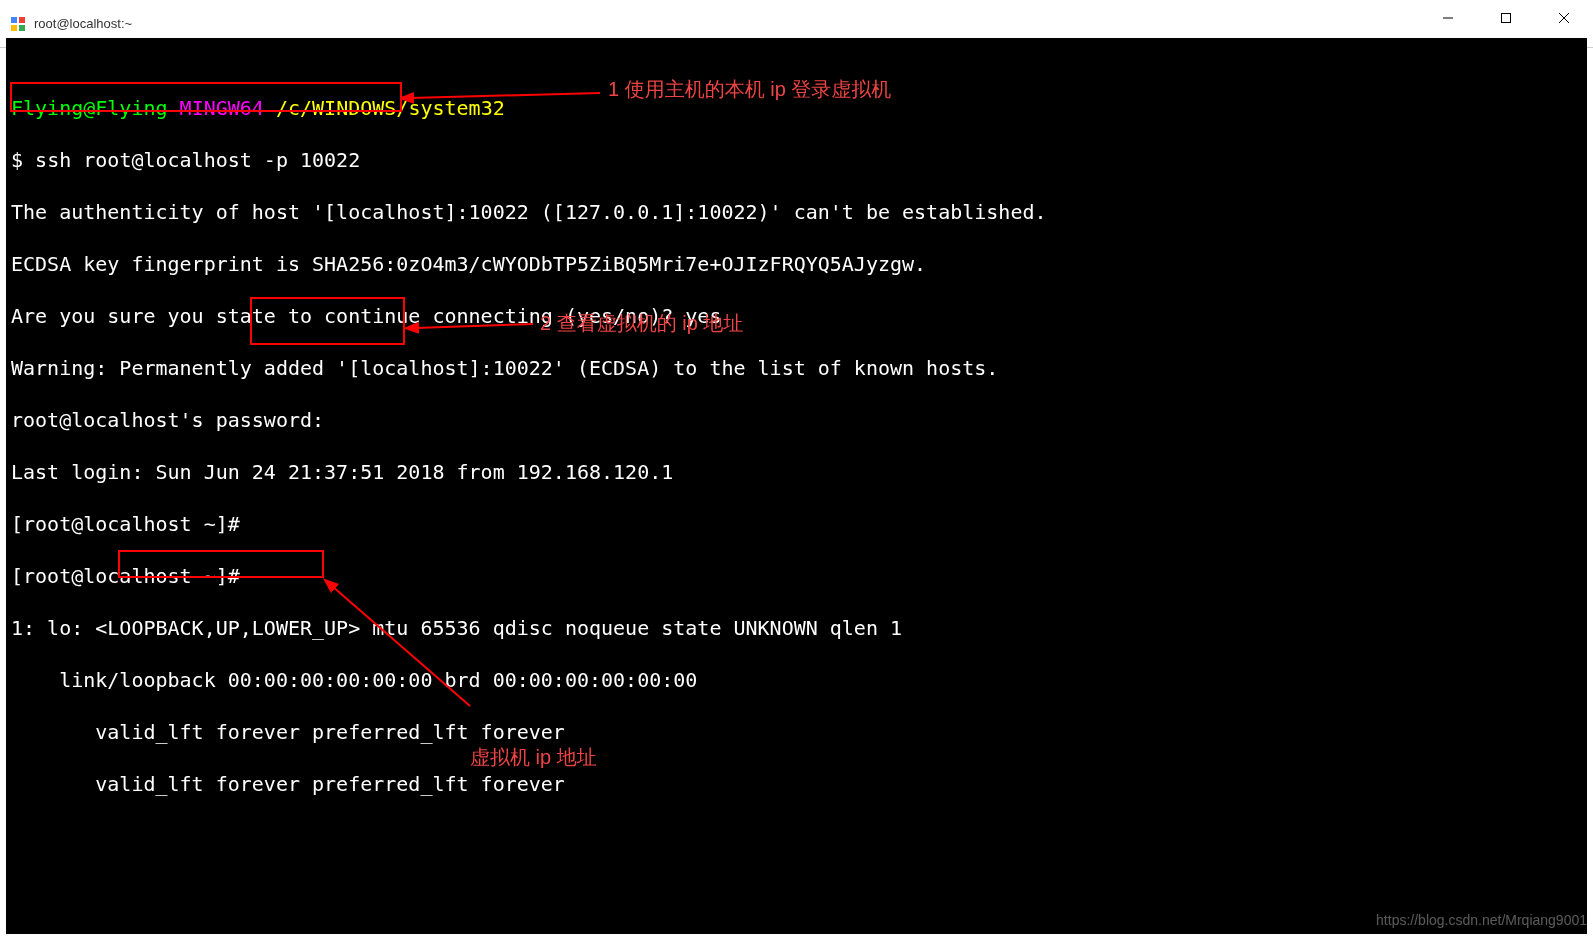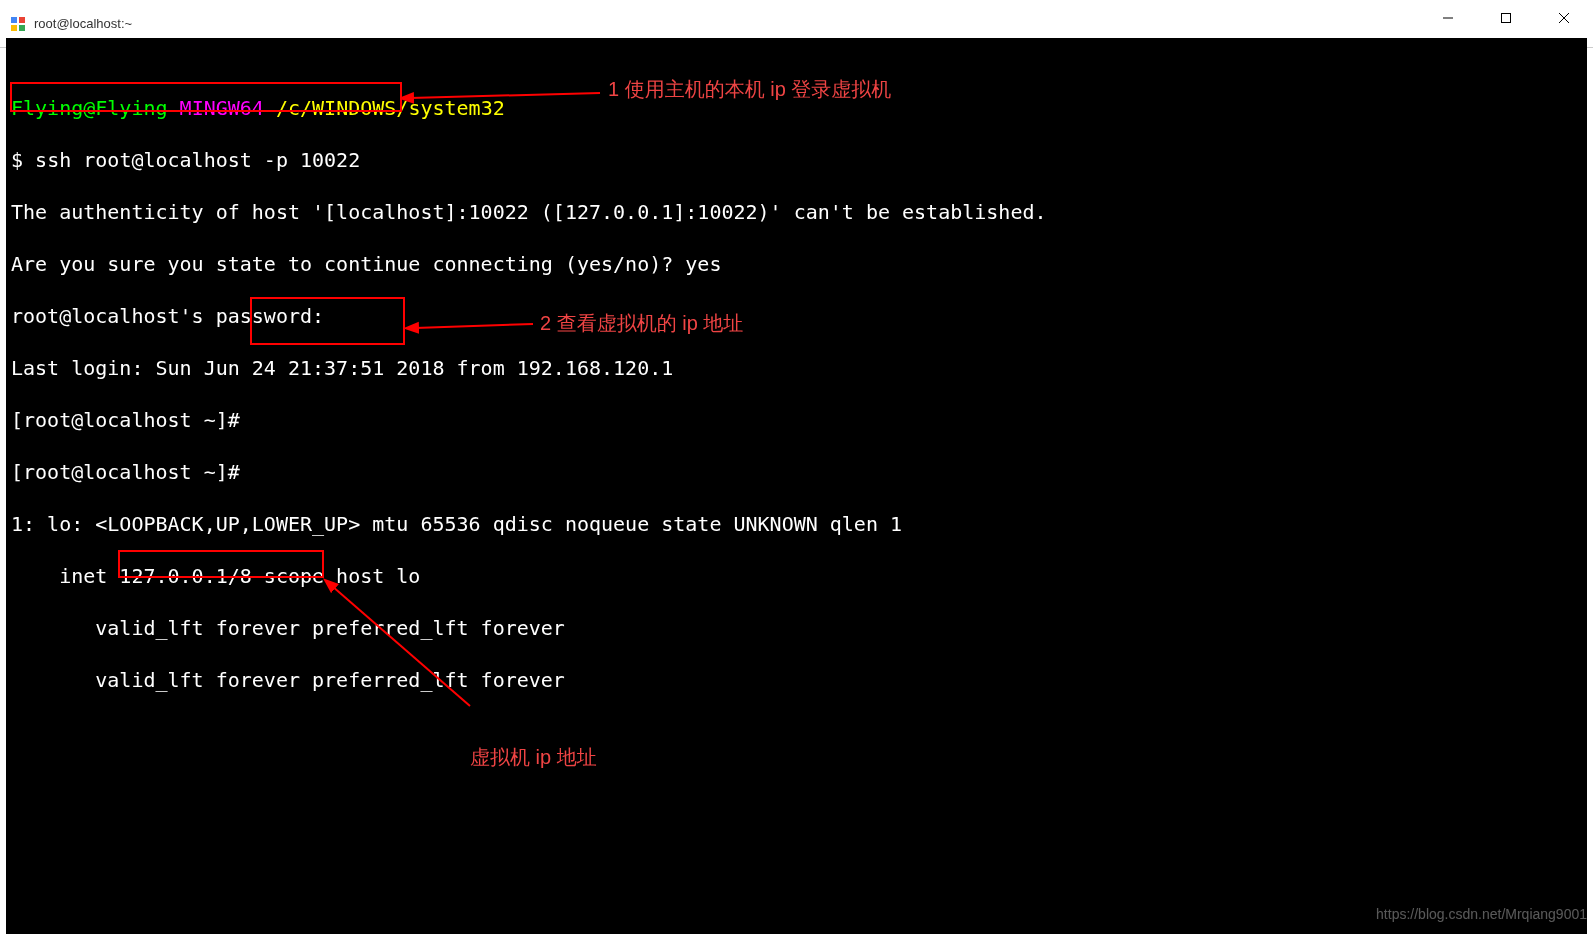--- a/index.html
+++ b/index.html
@@ -19,21 +19,21 @@
 .magenta { color: #ff00ff; }
 .yellow { color: #ffff00; }
 .white { color: #ffffff; }
 
 
 .annot-box { position: absolute; border: 2px solid #ff0000; pointer-events: none; }
 .annot-text { position: absolute; color: #ef4444; font-family: "SimSun", "Microsoft YaHei", sans-serif; font-size: 20px; white-space: nowrap; pointer-events: none; }
 .arrow { position: absolute; pointer-events: none; }
 
 
-.watermark { position: absolute; right: 6px; bottom: 18px; color: rgba(255,255,255,0.35); font-family: Arial, sans-serif; font-size: 14px; }
+.watermark { position: absolute; right: 6px; bottom: 12px; color: rgba(255,255,255,0.35); font-family: Arial, sans-serif; font-size: 14px; }
 </style>
 </head>
 <body>
 
 <div class="titlebar">
   <svg class="icon" viewBox="0 0 16 16">
     <rect x="1" y="1" width="6" height="6" fill="#4285f4"></rect>
     <rect x="9" y="1" width="6" height="6" fill="#ea4335"></rect>
     <rect x="1" y="9" width="6" height="6" fill="#fbbc05"></rect>
     <rect x="9" y="9" width="6" height="6" fill="#34a853"></rect>
@@ -57,27 +57,29 @@
         </svg>
     </div>
   </div>
 </div>
 
 <div class="terminal">
 <div class="line"></div>
 <div class="line"><span class="green">Flying@Flying</span> <span class="magenta">MINGW64</span> <span class="yellow">/c/WINDOWS/system32</span></div>
 <div class="line"><span class="white">$</span><span class="white"> ssh root@localhost -p 10022</span></div>
 <div class="line white">The authenticity of host '[localhost]:10022 ([127.0.0.1]:10022)' can't be established.</div>
+<div class="line white">ECDSA key fingerprint is SHA256:0zO4m3/cWYODbTP5ZiBQ5Mri7e+OJIzFRQYQ5AJyzgw.</div>
 <div class="line white">Are you sure you state to continue connecting (yes/no)? yes</div>
+<div class="line white">Warning: Permanently added '[localhost]:10022' (ECDSA) to the list of known hosts.</div>
 <div class="line white">root@localhost's password:</div>
 <div class="line white">Last login: Sun Jun 24 21:37:51 2018 from 192.168.120.1</div>
 <div class="line white">[root@localhost ~]#</div>
 <div class="line white">[root@localhost ~]#</div>
 <div class="line white">1: lo: &lt;LOOPBACK,UP,LOWER_UP&gt; mtu 65536 qdisc noqueue state UNKNOWN qlen 1</div>
-<div class="line white">    inet 127.0.0.1/8 scope host lo</div>
+<div class="line white">    link/loopback 00:00:00:00:00:00 brd 00:00:00:00:00:00</div>
 <div class="line white">       valid_lft forever preferred_lft forever</div>
 <div class="line white">       valid_lft forever preferred_lft forever</div>
 
 
 
 
 
 
 
 </div>

